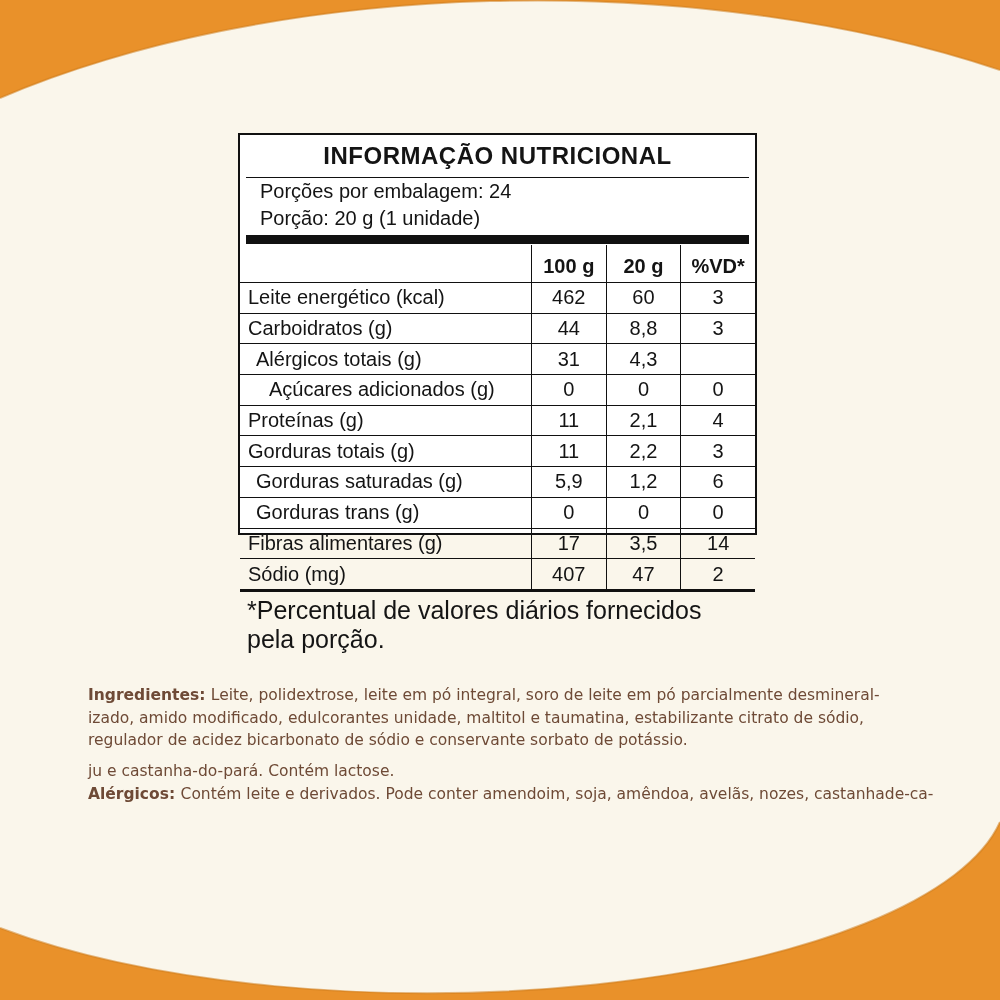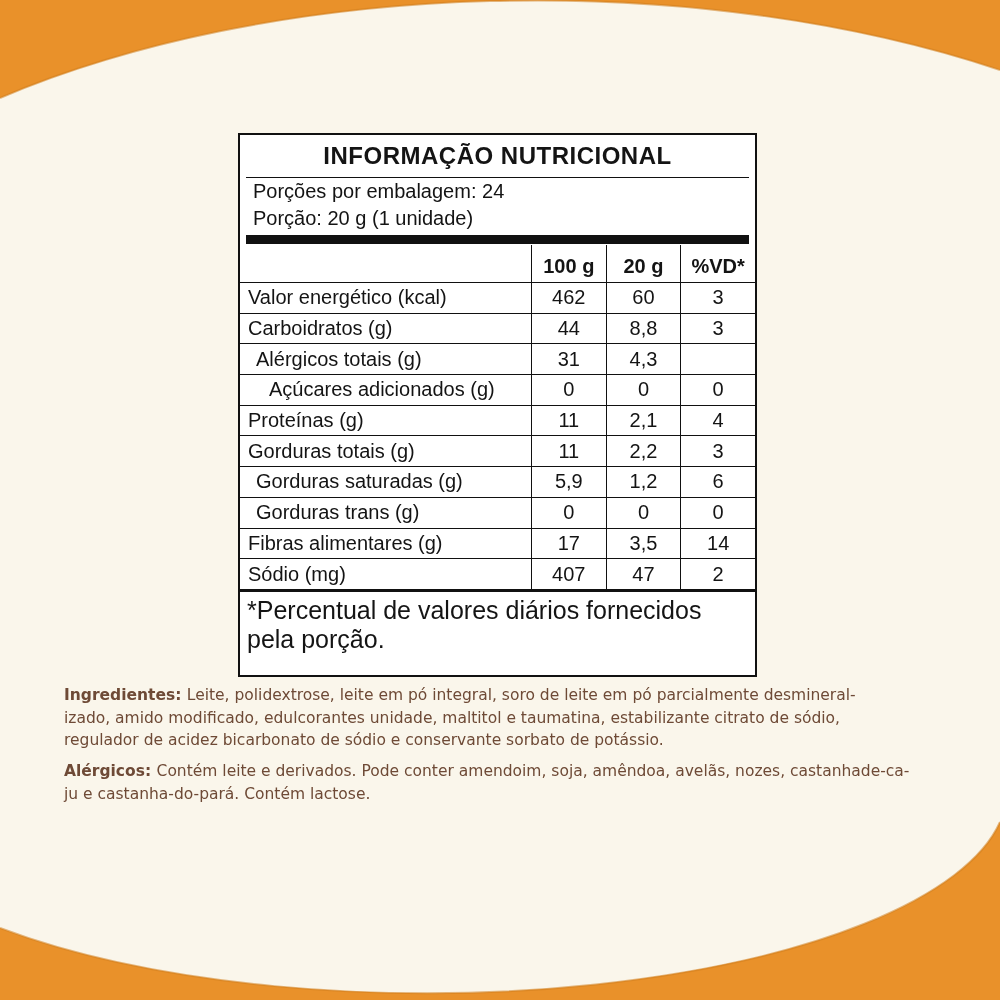--- a/index.html
+++ b/index.html
@@ -5,30 +5,30 @@
   html,body{margin:0;padding:0;}
   body{
     width:1000px;height:1000px;position:relative;overflow:hidden;
     background:#faf6eb;
     font-family:"Liberation Sans", sans-serif;
   }
   #bg-curves{position:absolute;left:0;top:0;width:1000px;height:1000px;z-index:0;}
 
   
   .label-box{
-    position:absolute;left:238px;top:133px;width:519px;height:544px;
+    position:absolute;left:238px;top:133px;width:519px;height:402px;
     box-sizing:border-box;background:#ffffff;border:2px solid #111;
     z-index:2;color:#141414;
   }
   .nl-title{
     height:42px;display:flex;align-items:center;justify-content:center;
     font-size:24px;font-weight:bold;letter-spacing:.5px;
   }
   .nl-rule{height:0;border-top:1.5px solid #111;margin:0 6px;}
-  .nl-serving{font-size:20px;line-height:27px;padding-left:13px;}
+  .nl-serving{font-size:20px;line-height:27px;padding-left:20px;}
   .nl-thickbar{height:9px;background:#111;margin:3px 6px 1px 6px;}
 
   .nl-grid{display:block;}
   .nl-row{display:flex;align-items:stretch;}
   .nl-row.head{height:37px;}
   .nl-row.data{height:30.7px;box-sizing:border-box;border-top:1.5px solid #111;}
   .c-label{flex:0 0 56.5%;display:flex;align-items:center;padding-left:8px;
     box-sizing:border-box;font-size:20px;}
   .c-label.ind1{padding-left:16px;}
   .c-label.ind2{padding-left:29px;}
@@ -39,21 +39,21 @@
 
   .nl-footnote{
     border-top:3px solid #111;font-size:25px;padding:4px 0 0 7px;
   }
 
   
   .copy{
     position:absolute;left:64px;z-index:2;color:#6e4a36;
     font-family:"DejaVu Sans", sans-serif;font-size:15.5px;line-height:22.5px;
   }
-  .copy .line{white-space:nowrap;}
+  .copy .line{white-space:nowrap;margin-left:24px;}
   .copy .bold{font-weight:bold;margin-right:.35em;}
   #ingredients{top:684px;}
   #allergens{top:760px;}
 </style>
 </head>
 <body>
 
 <svg id="bg-curves" viewBox="0 0 1000 1000" xmlns="http://www.w3.org/2000/svg" aria-hidden="true">
   <path d="M0 0 H1000 V70 A800 377 0 0 0 0 98 Z" fill="#e9912a"></path>
   <path d="M0 98 A800 377 0 0 1 1000 70" fill="none" stroke="#d07e1e" stroke-width="2" opacity="0.55"></path>
@@ -70,21 +70,21 @@
 
   <div class="nl-grid">
     <div class="nl-row head">
       <div class="c-label"></div>
       <div class="c-num">100 g</div>
       <div class="c-num">20 g</div>
       <div class="c-num">%VD*</div>
     </div>
 
     <div class="nl-row data">
-      <div class="c-label">Valor energético (kcal)</div>
+      <div class="c-label">Leite energético (kcal)</div>
       <div class="c-num">462</div>
       <div class="c-num">60</div>
       <div class="c-num">3</div>
     </div>
     <div class="nl-row data">
       <div class="c-label">Carboidratos (g)</div>
       <div class="c-num">44</div>
       <div class="c-num">8,8</div>
       <div class="c-num">3</div>
     </div>
@@ -141,15 +141,15 @@
   <div class="nl-footnote">*Percentual de valores diários fornecidos pela porção.</div>
 </div>
 
 <div id="ingredients" class="copy">
   <div class="line"><span class="bold">Ingredientes:</span><span>Leite, polidextrose, leite em pó integral, soro de leite em pó parcialmente desmineral-</span></div>
   <div class="line">izado, amido modificado, edulcorantes unidade, maltitol e taumatina, estabilizante citrato de sódio,</div>
   <div class="line">regulador de acidez bicarbonato de sódio e conservante sorbato de potássio.</div>
 </div>
 
 <div id="allergens" class="copy">
+  <div class="line">ju e castanha-do-pará. Contém lactose.</div>
   <div class="line"><span class="bold">Alérgicos:</span><span>Contém leite e derivados. Pode conter amendoim, soja, amêndoa, avelãs, nozes, castanhade-ca-</span></div>
-  <div class="line">ju e castanha-do-pará. Contém lactose.</div>
 </div>
 
 </body></html>

